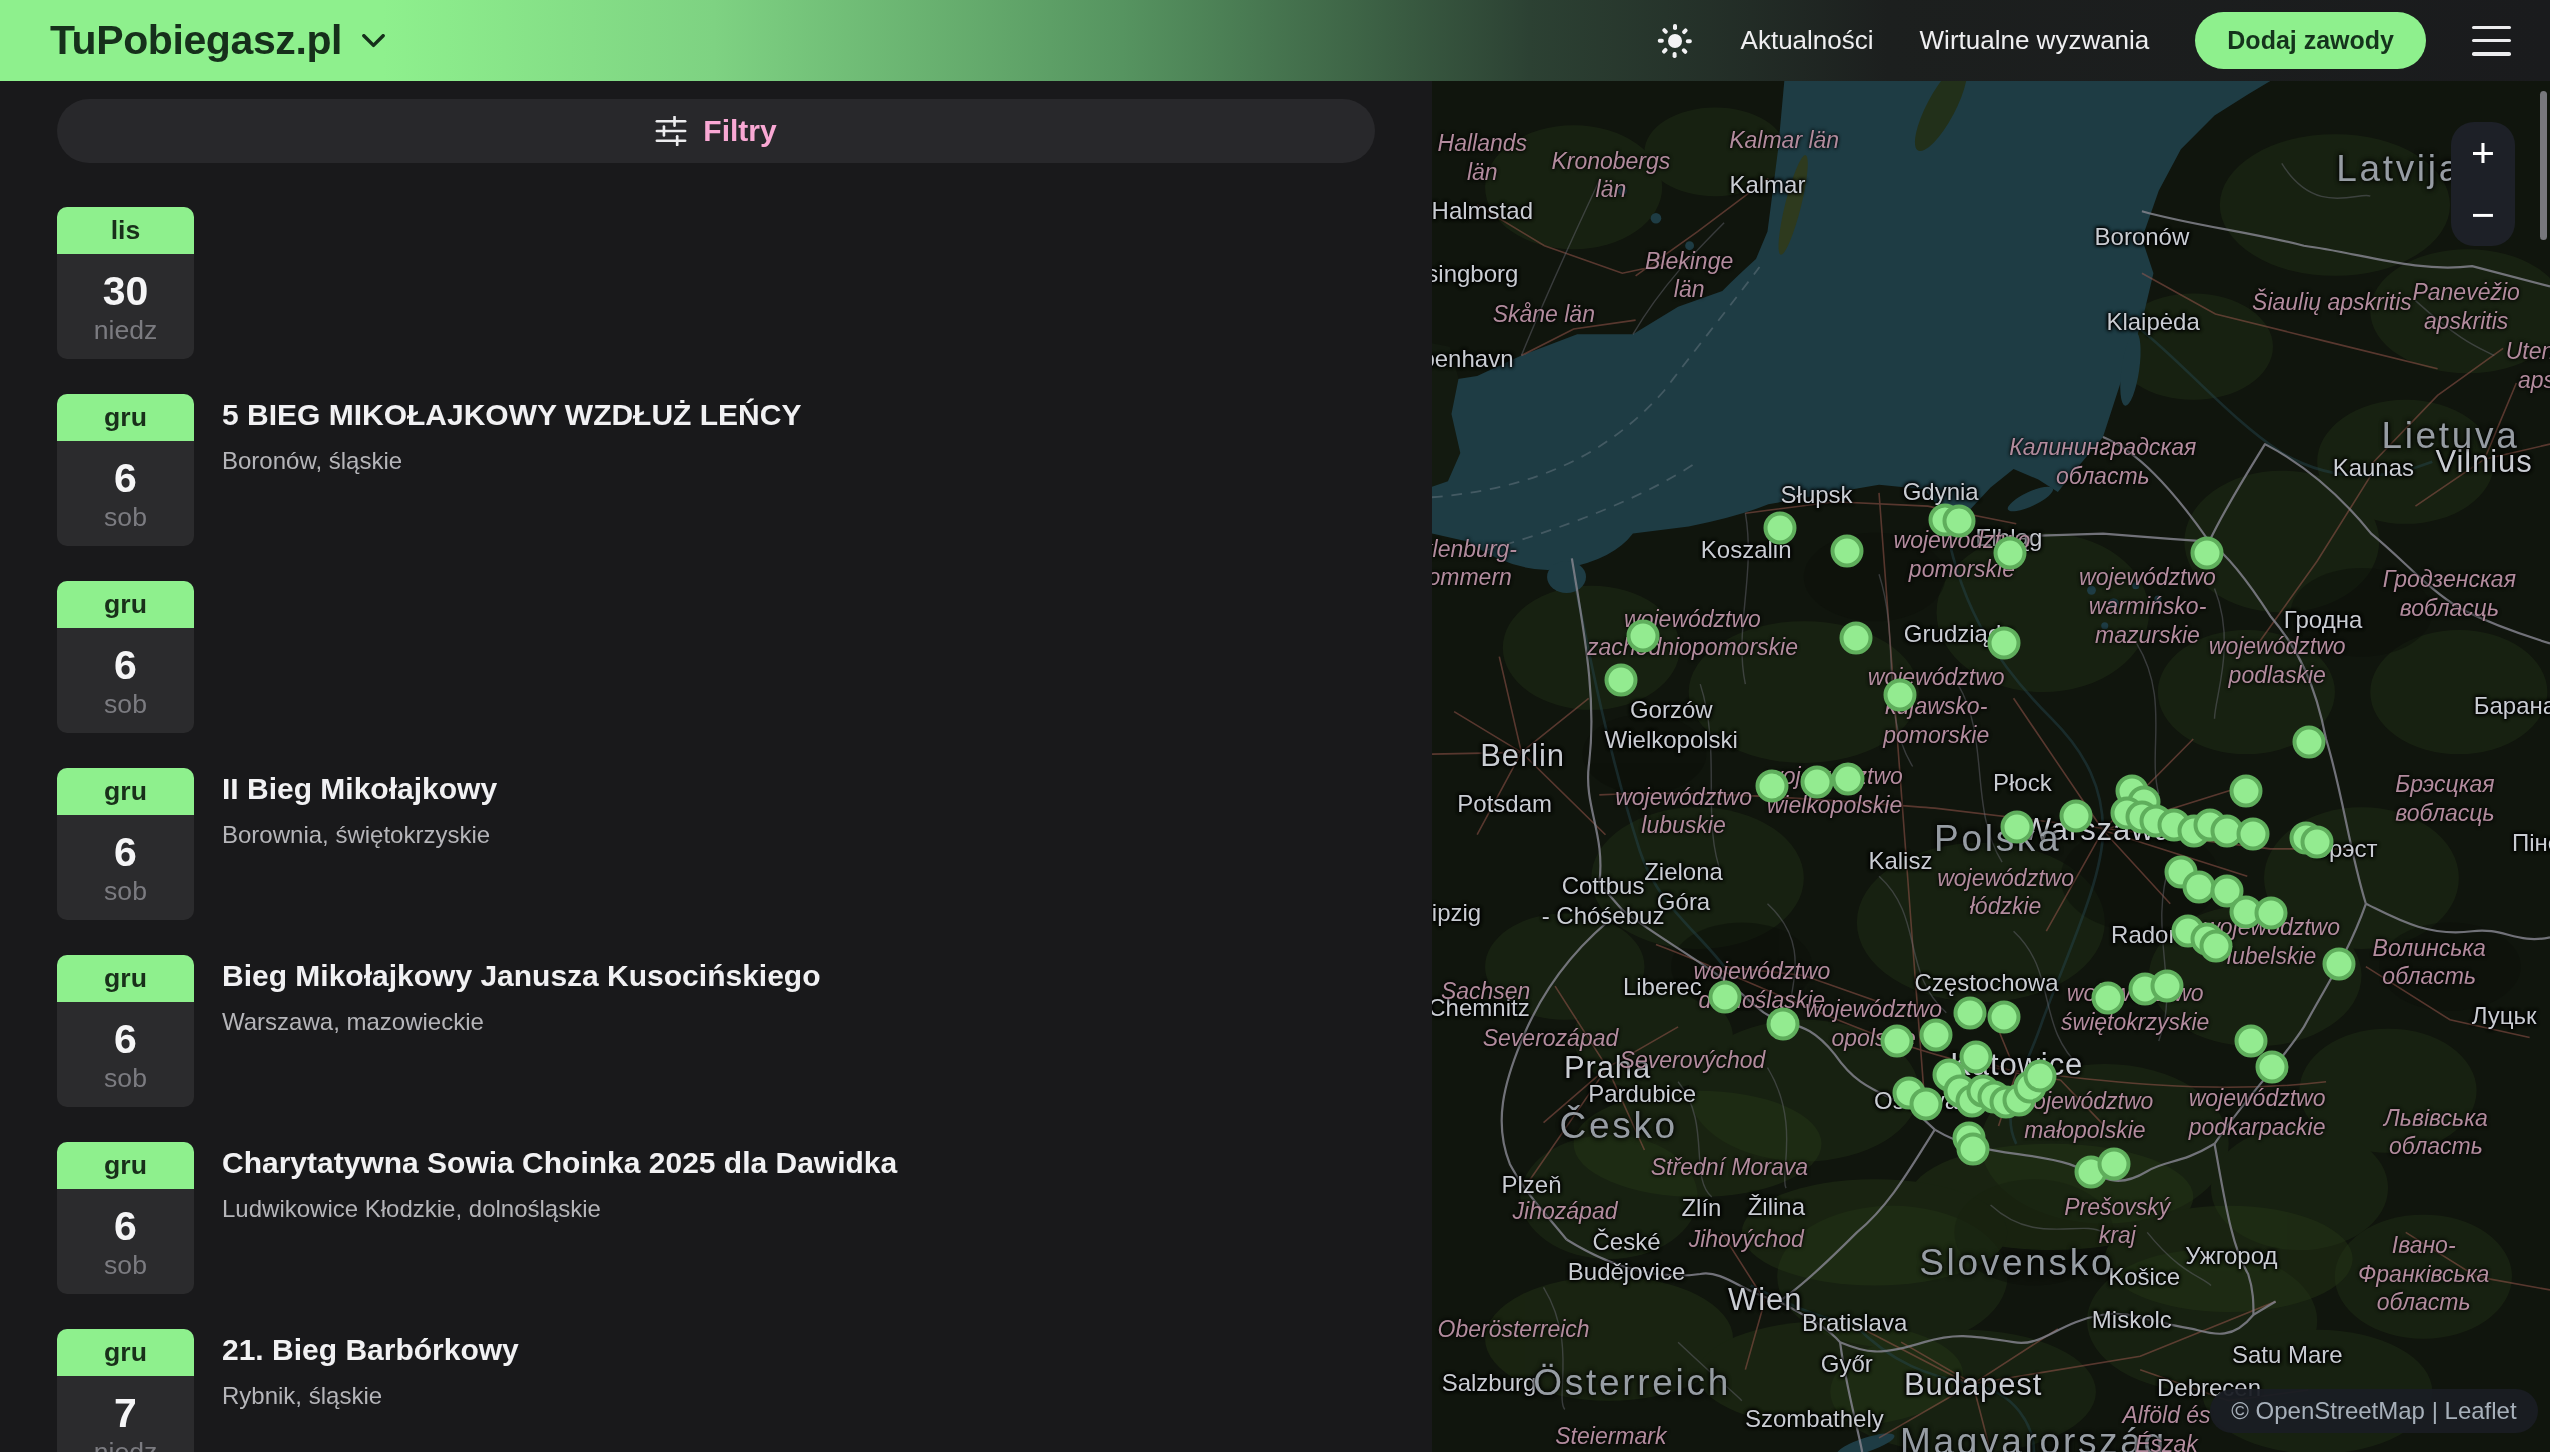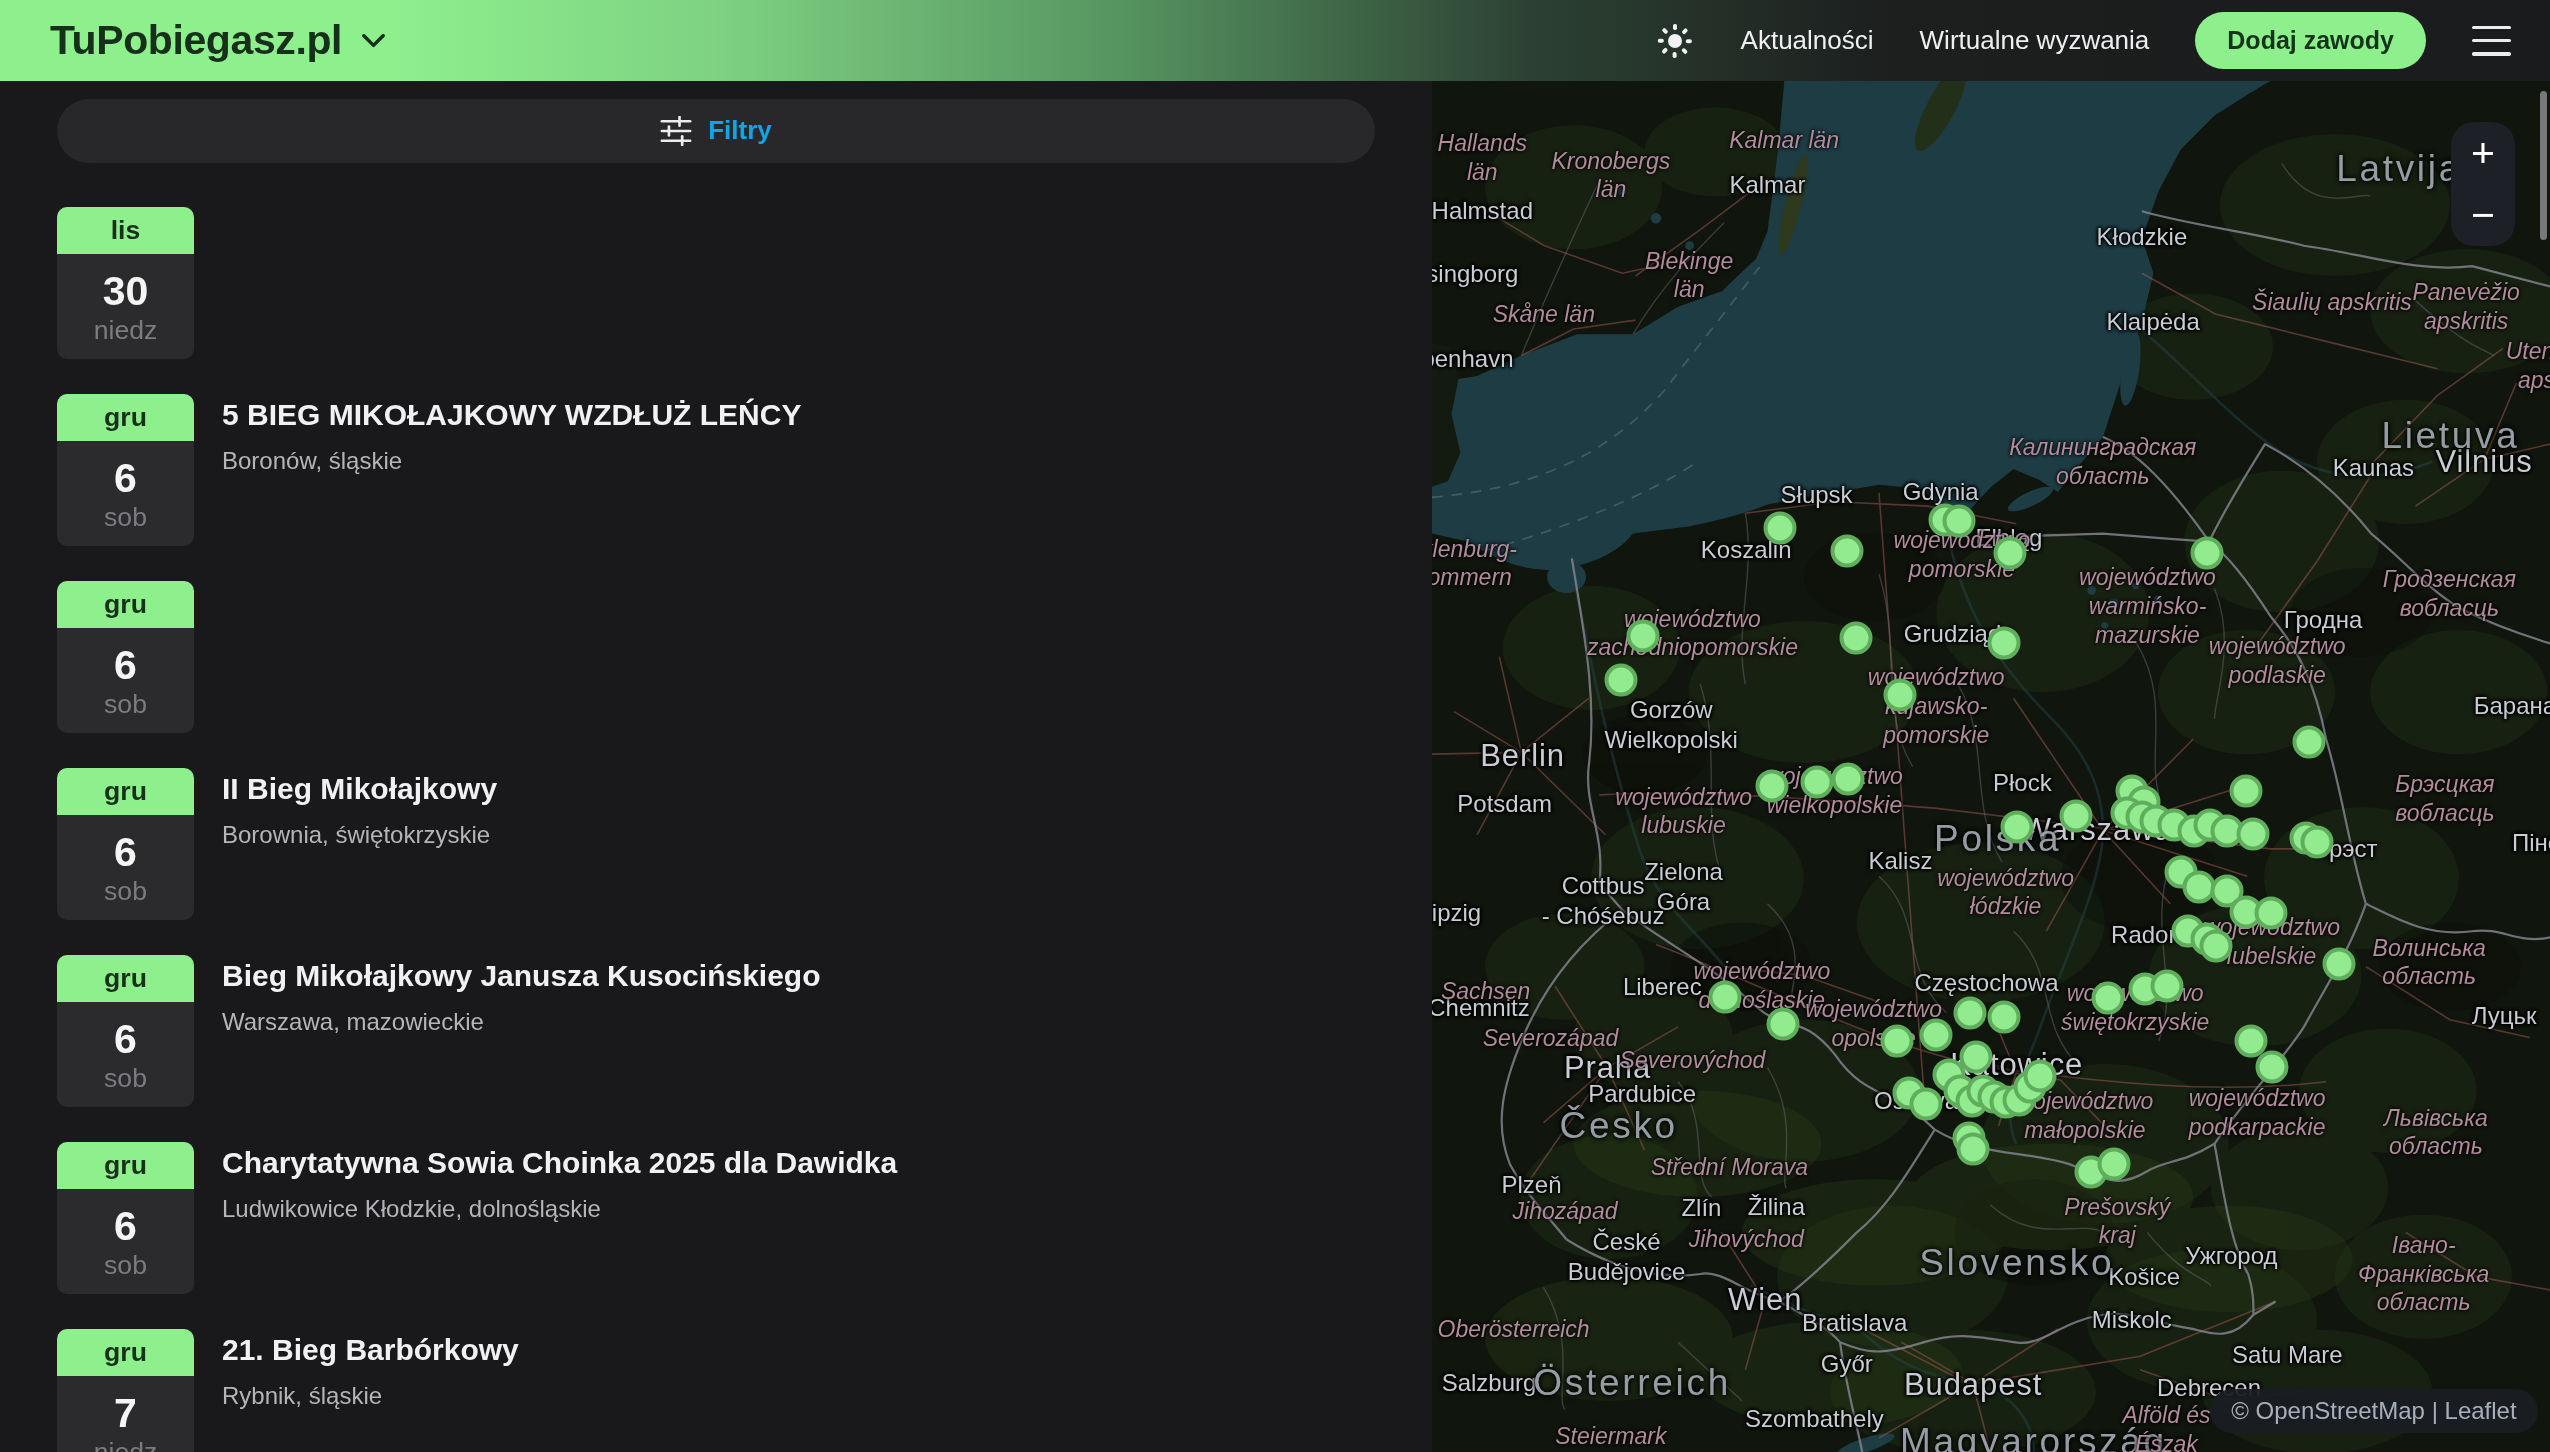--- a/index.html
+++ b/index.html
@@ -20,21 +20,21 @@
   .nav-link{font-size:26px;color:#efeff1;cursor:pointer;}
   .cta-btn{background:#8ef08d;color:#15341c;font-weight:700;font-size:25px;border:none;border-radius:885px;
     padding:14px 32px;cursor:pointer;}
   .burger{width:39px;height:30px;display:flex;flex-direction:column;justify-content:space-between;cursor:pointer;}
   .burger span{display:block;height:3.5px;border-radius:1.8px;background:#ececee;}
 
   
   .panel{position:absolute;left:0;top:81px;width:1432px;height:1371px;background:#19191b;overflow:hidden;}
   .filter-bar{margin:17.7px 57px 0 57px;height:64px;background:#28282b;border-radius:32px;
     display:flex;align-items:center;justify-content:center;gap:16px;cursor:pointer;}
-  .filter-label{font-size:26px;font-weight:600;color:#0ea5e9;}
+  .filter-label{font-size:30px;font-weight:600;color:#f9a8d4;}
   .sliders-icon{width:32px;height:30px;display:block;}
   .events{margin-top:44px;}
   .event-item{display:flex;align-items:flex-start;padding:0 57px;margin-bottom:35px;cursor:pointer;}
   .date-badge{width:137px;height:152px;border-radius:10px;overflow:hidden;flex:none;background:#2b2b2d;
     display:flex;flex-direction:column;}
   .db-month{height:50px;background:#8ef08d;color:#19301a;font-weight:700;font-size:26.6px;
     display:flex;align-items:center;justify-content:center;}
   .db-body{flex:1;display:flex;flex-direction:column;align-items:center;justify-content:space-between;
     padding:14px 0 12.4px 0;}
   .db-day{font-size:41px;font-weight:700;color:#f5f5f6;}
@@ -344,21 +344,21 @@
         <path d="M 0 470 C 120 460 200 420 262 350 C 300 300 340 250 370 210"></path>
         <path d="M 60 530 C 150 505 240 470 300 430"></path>
       </g>
     </svg>
 
     <div id="map-labels">
         <div class="map-label city" style="left: 30%; top: 7.6%;">Kalmar</div>
         <div class="map-label city" style="left: 4.5%; top: 9.5%;">Halmstad</div>
         <div class="map-label city" style="left: 2%; top: 14.1%;">Helsingborg</div>
         <div class="map-label city" style="left: 1.8%; top: 20.3%;">København</div>
-        <div class="map-label city" style="left: 63.5%; top: 11.4%;">Kłodzkie</div>
+        <div class="map-label city" style="left: 63.5%; top: 11.4%;">Boronów</div>
         <div class="map-label city" style="left: 64.5%; top: 17.6%;">Klaipėda</div>
         <div class="map-label city big" style="left: 94.1%; top: 27.8%;">Vilnius</div>
         <div class="map-label city" style="left: 84.2%; top: 28.2%;">Kaunas</div>
         <div class="map-label city" style="left: 45.5%; top: 30%;">Gdynia</div>
         <div class="map-label city" style="left: 34.4%; top: 30.2%;">Słupsk</div>
         <div class="map-label city" style="left: 28.1%; top: 34.2%;">Koszalin</div>
         <div class="map-label city" style="left: 51.6%; top: 33.3%;">Elbląg</div>
         <div class="map-label city" style="left: 47.1%; top: 40.3%;">Grudziądz</div>
         <div class="map-label city" style="left: 79.7%; top: 39.3%;">Гродна</div>
         <div class="map-label city" style="left: 21.4%; top: 47%;">Gorzów

